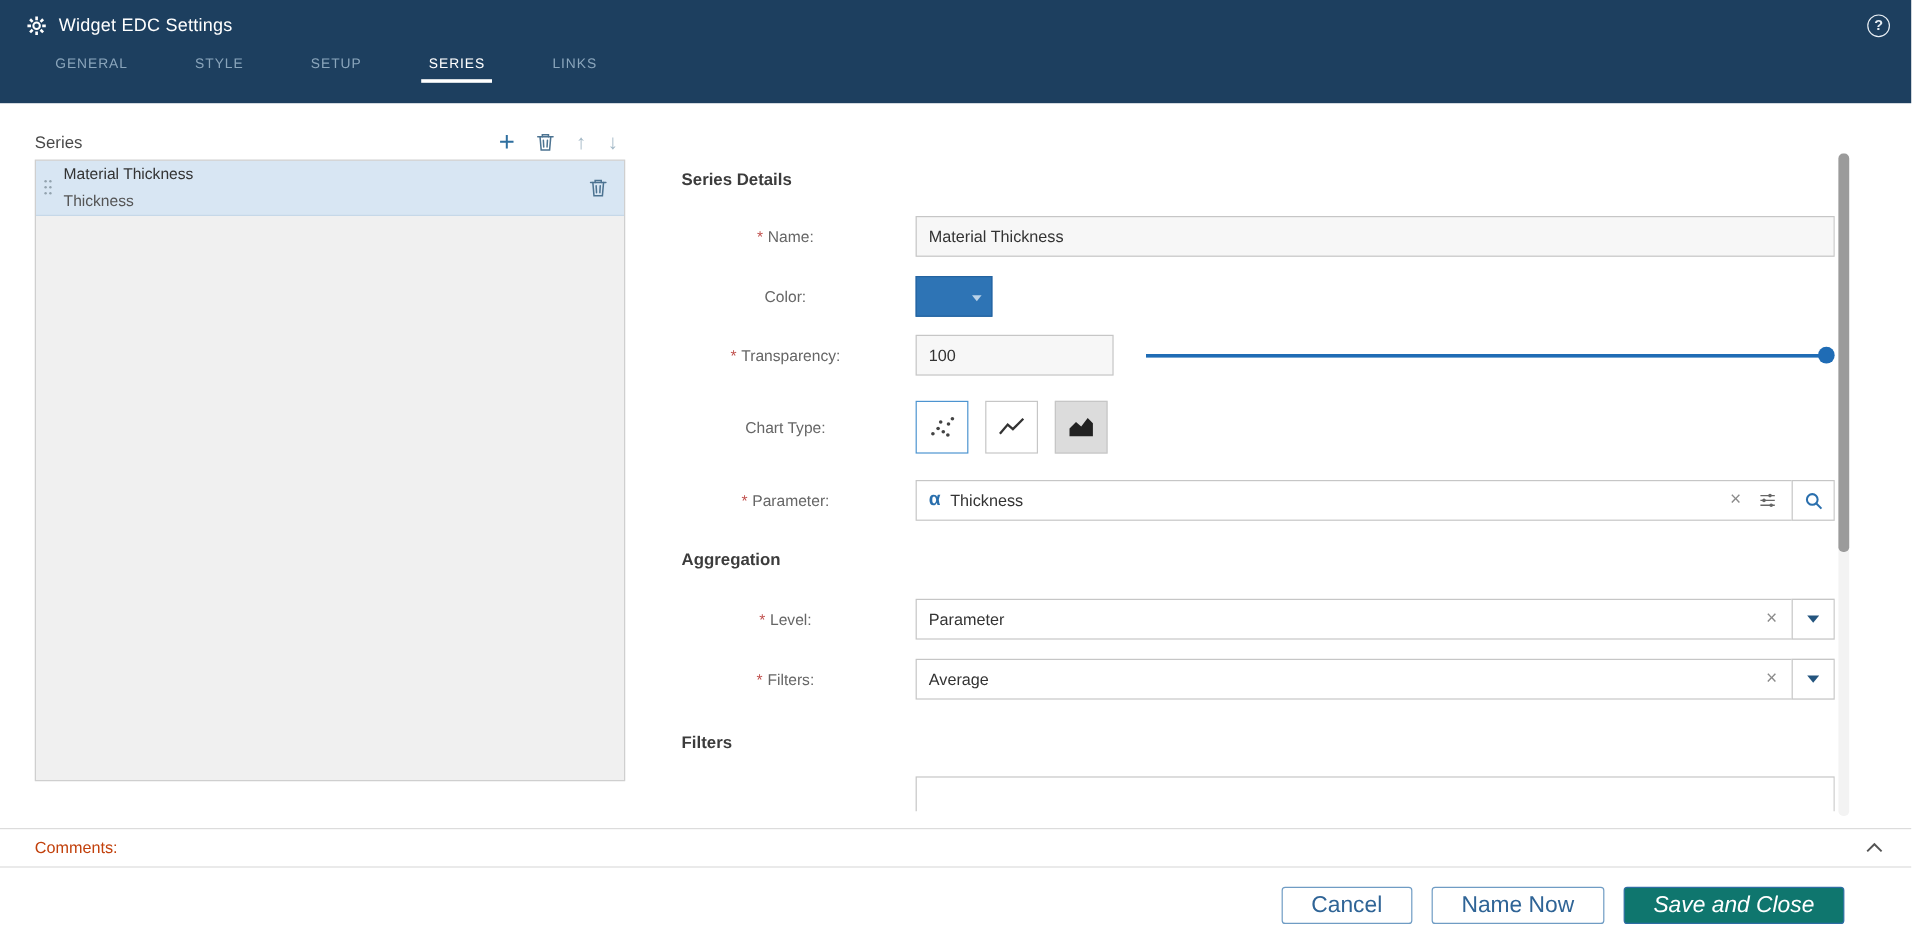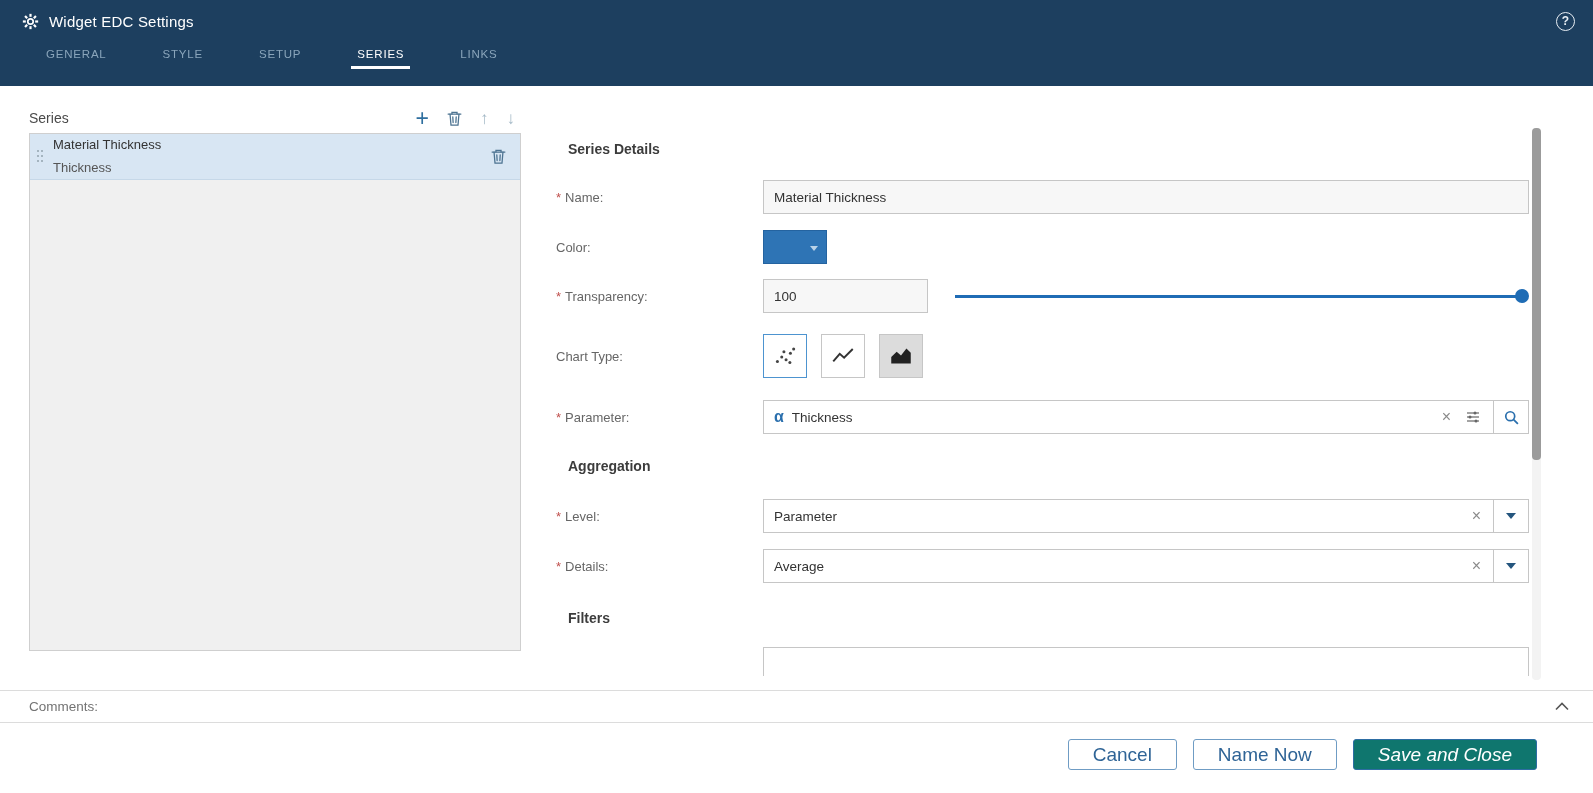--- a/index.html
+++ b/index.html
@@ -37,21 +37,21 @@
   .sp-item-text{display:flex;flex-direction:column;line-height:1.75}
   .l1{font-size:13px;color:#333}
   .l2{font-size:13px;color:#555}
   .item-trash{margin-left:auto;background:none;border:none;cursor:pointer;padding:2px;display:flex}
 
   
   .form-area{position:absolute;left:556px;top:128px;width:973px;height:548px;overflow:hidden}
   .fsec{position:absolute;left:12px;font-size:14px;font-weight:bold;color:#3c3c3c}
   .frow{position:absolute;left:0;width:100%;display:flex;align-items:center;height:34px}
   .frow.tall{height:44px}
-  .flabel{width:197px;margin-right:10px;text-align:left;font-size:13px;color:#666;flex:none;white-space:nowrap}
+  .flabel{width:197px;margin-right:10px;text-align:center;font-size:13px;color:#666;flex:none;white-space:nowrap}
   .req{color:#c0504d;margin-right:4px}
   .text-input{width:766px;height:34px;background:#f7f7f7;border:1px solid #c6c6c6;padding:0 10px;
        font-size:13.5px;color:#333;font-family:inherit;outline:none}
   .small-input{width:165px}
   .swatch{width:64px;height:34px;border:1px solid #2463a0;position:relative;cursor:pointer;background:#2e74b5}
   .swatch-caret{position:absolute;right:8px;top:15px;width:0;height:0;
        border-left:4px solid transparent;border-right:4px solid transparent;border-top:5px solid #b9d2e8}
   .slider{position:relative;width:574px;height:16px;margin-left:27px;cursor:pointer}
   .slider-fill{position:absolute;left:0;right:8px;top:7px;height:3px;background:#1f6cb5}
   .slider-thumb{position:absolute;right:0;top:1px;width:14px;height:14px;border-radius:50%;background:#1f6cb5;cursor:pointer}
@@ -71,21 +71,21 @@
   .dd-caret{width:0;height:0;border-left:5px solid transparent;border-right:5px solid transparent;border-top:6px solid #24557e}
   .partial-box{position:absolute;left:207px;top:519px;width:766px;height:40px;border:1px solid #c6c6c6;background:#fff}
 
   
   .vscroll{position:absolute;right:52px;top:128px;width:9px;height:552px;background:#f3f3f3;border-radius:4px}
   .vscroll-thumb{position:absolute;left:0;top:0;width:9px;height:332px;background:#9b9b9b;border-radius:4px;cursor:pointer}
 
   
   .comments-bar{position:absolute;left:0;right:0;top:690px;height:33px;border-top:1px solid #dcdcdc;
        border-bottom:1px solid #dcdcdc;display:flex;align-items:center;padding:0 20px 0 29px;background:#fff}
-  .comments-label{font-size:13.5px;color:#737373}
+  .comments-label{font-size:13.5px;color:#c2410c}
   .comments-toggle{margin-left:auto;background:none;border:none;cursor:pointer;display:flex;padding:4px}
 
   
   .footer{position:absolute;right:56px;top:739px;display:flex;gap:16px}
   .btn{height:31px;font-size:19px;border-radius:3px;cursor:pointer;font-family:inherit;padding:0 24px}
   .btn-outline{background:#fff;border:1px solid #6f9cc4;color:#2f6496;min-width:100px}
   .btn-primary{background:#2d6da3;border:1px solid #2d6da3;color:#fff;min-width:117px}
 </style>
 </head>
 <body>
@@ -242,21 +242,21 @@
         <span class="combo-text pad">Parameter</span>
         <span class="spacer"></span>
         <button class="icon-x">×</button>
         <button class="combo-end-btn">
           <span class="dd-caret"></span>
         </button>
       </div>
     </div>
 
     <div class="frow" style="top:421px">
-      <span class="flabel"><span class="req">*</span><span>Details:</span></span>
+      <span class="flabel"><span class="req">*</span><span>Filters:</span></span>
       <div class="combo">
         <span class="combo-text pad">Average</span>
         <span class="spacer"></span>
         <button class="icon-x">×</button>
         <button class="combo-end-btn">
           <span class="dd-caret"></span>
         </button>
       </div>
     </div>
 

